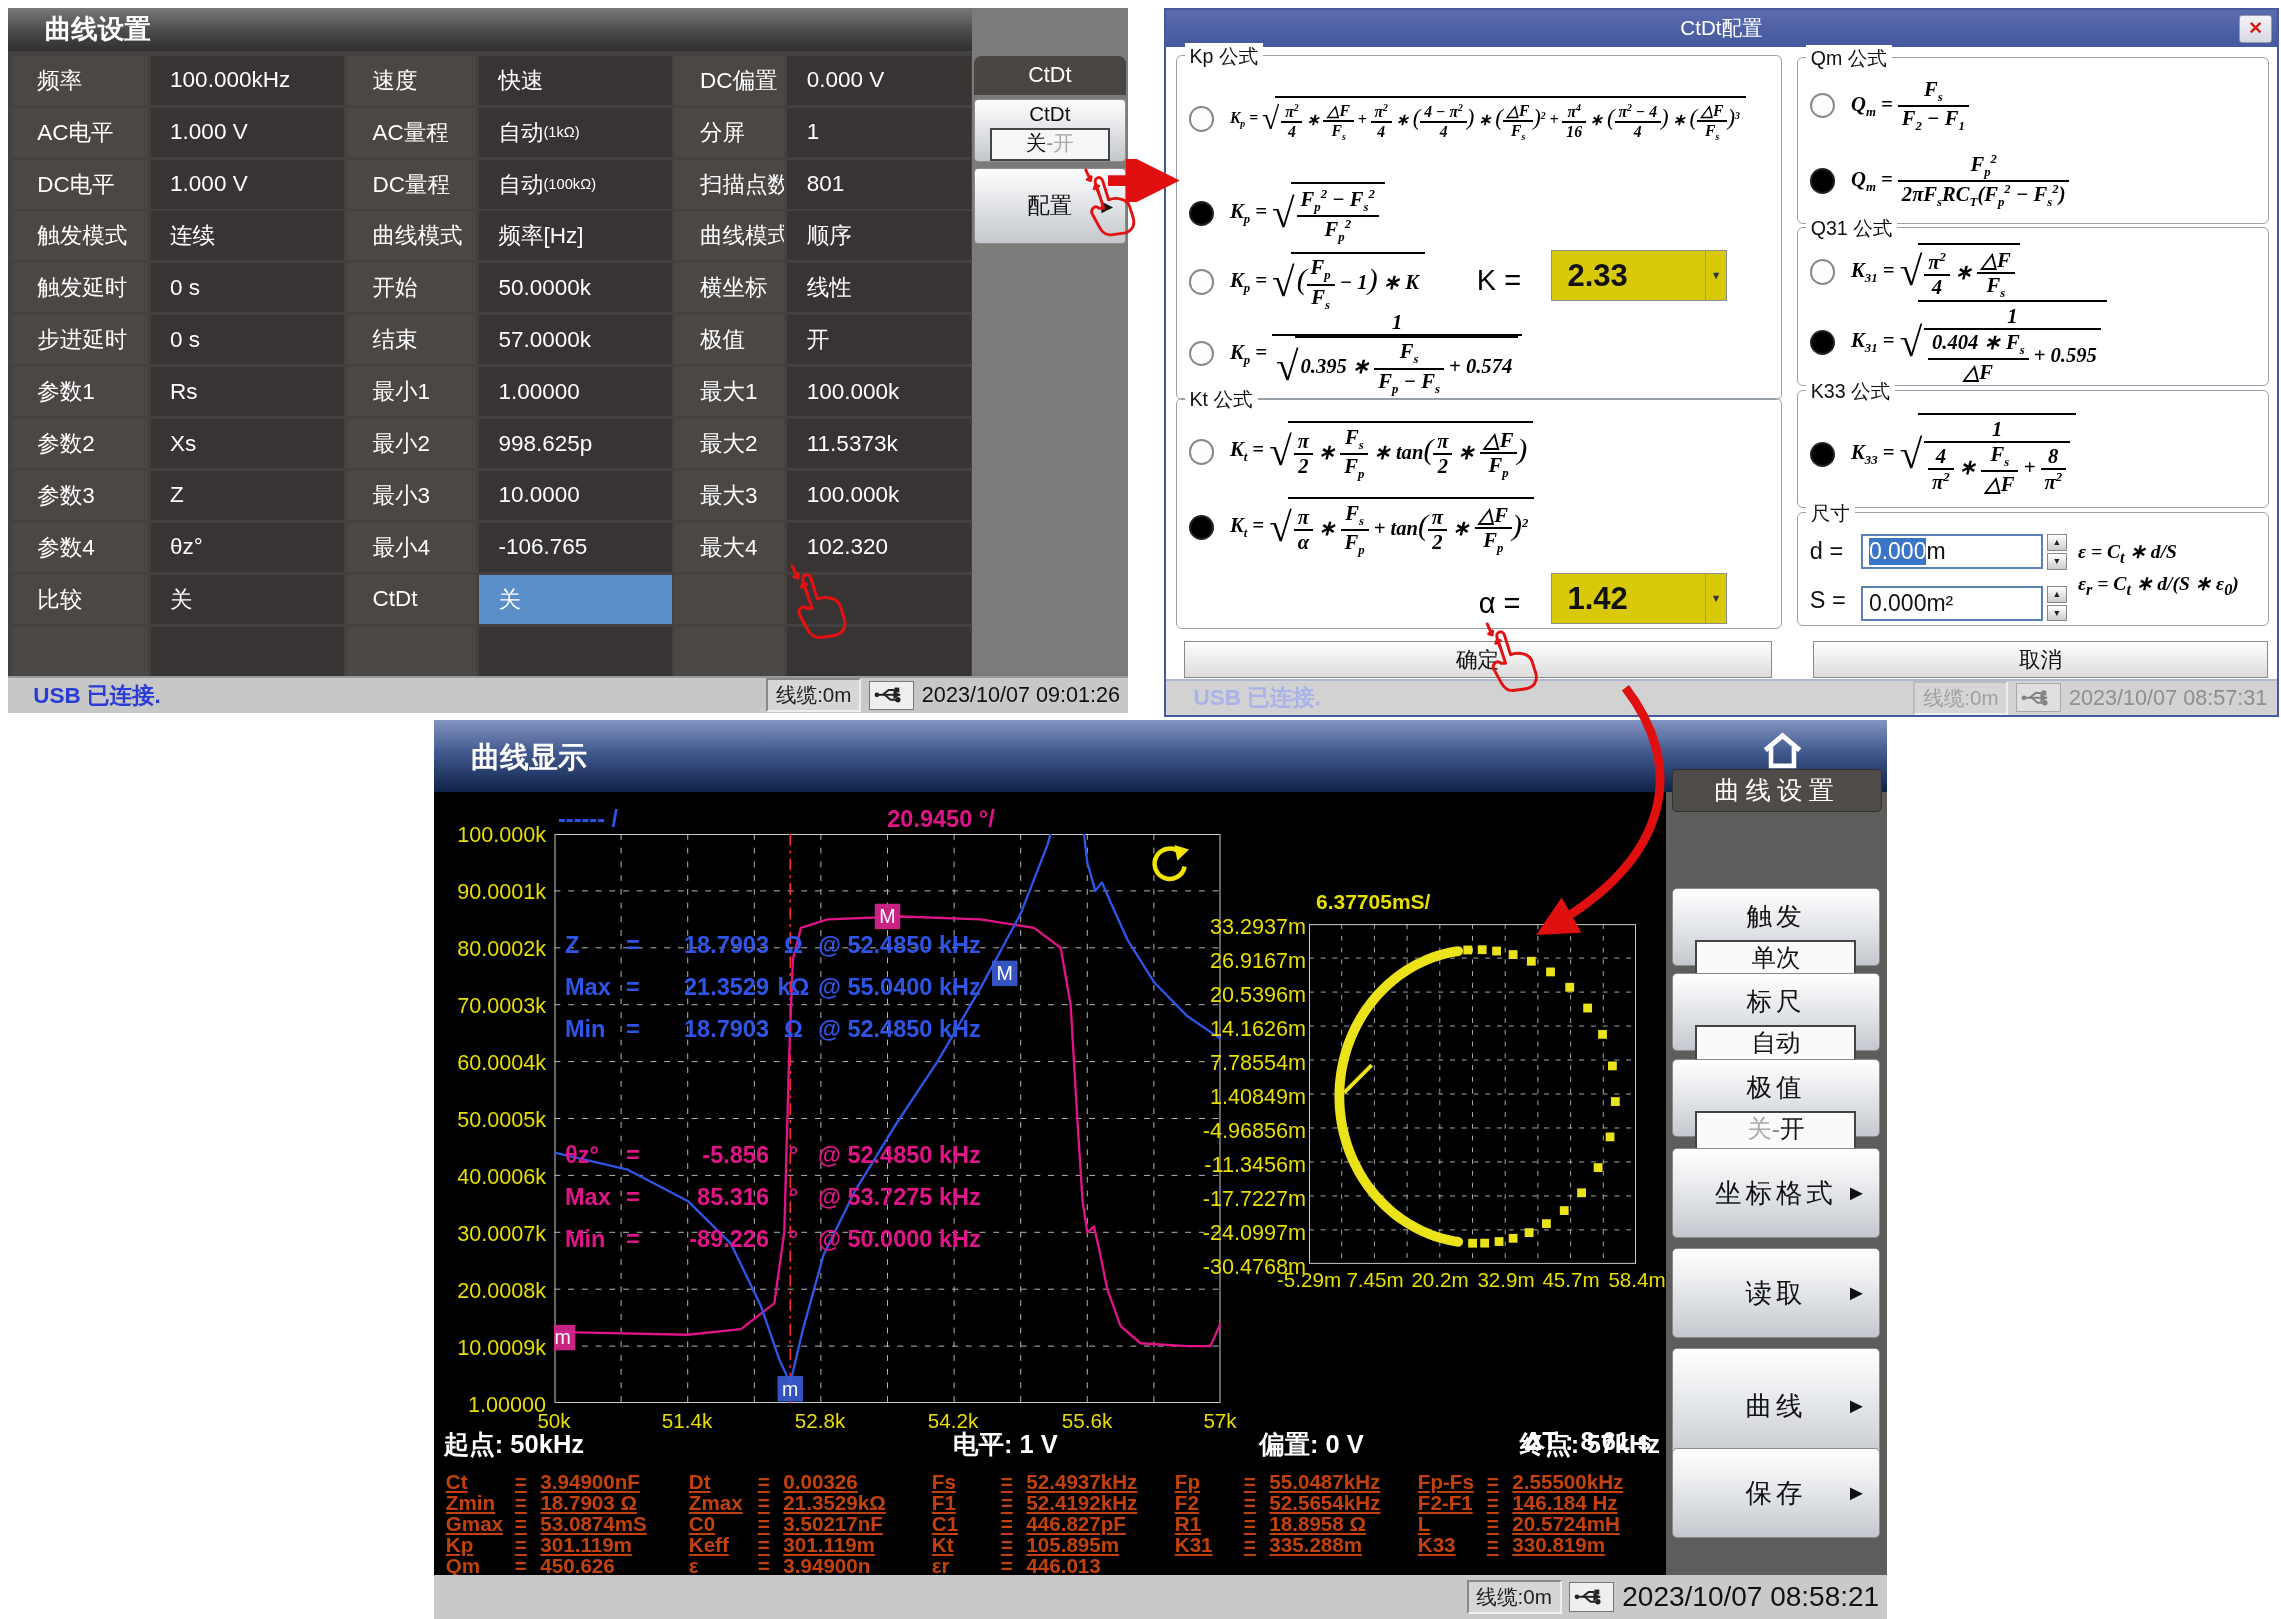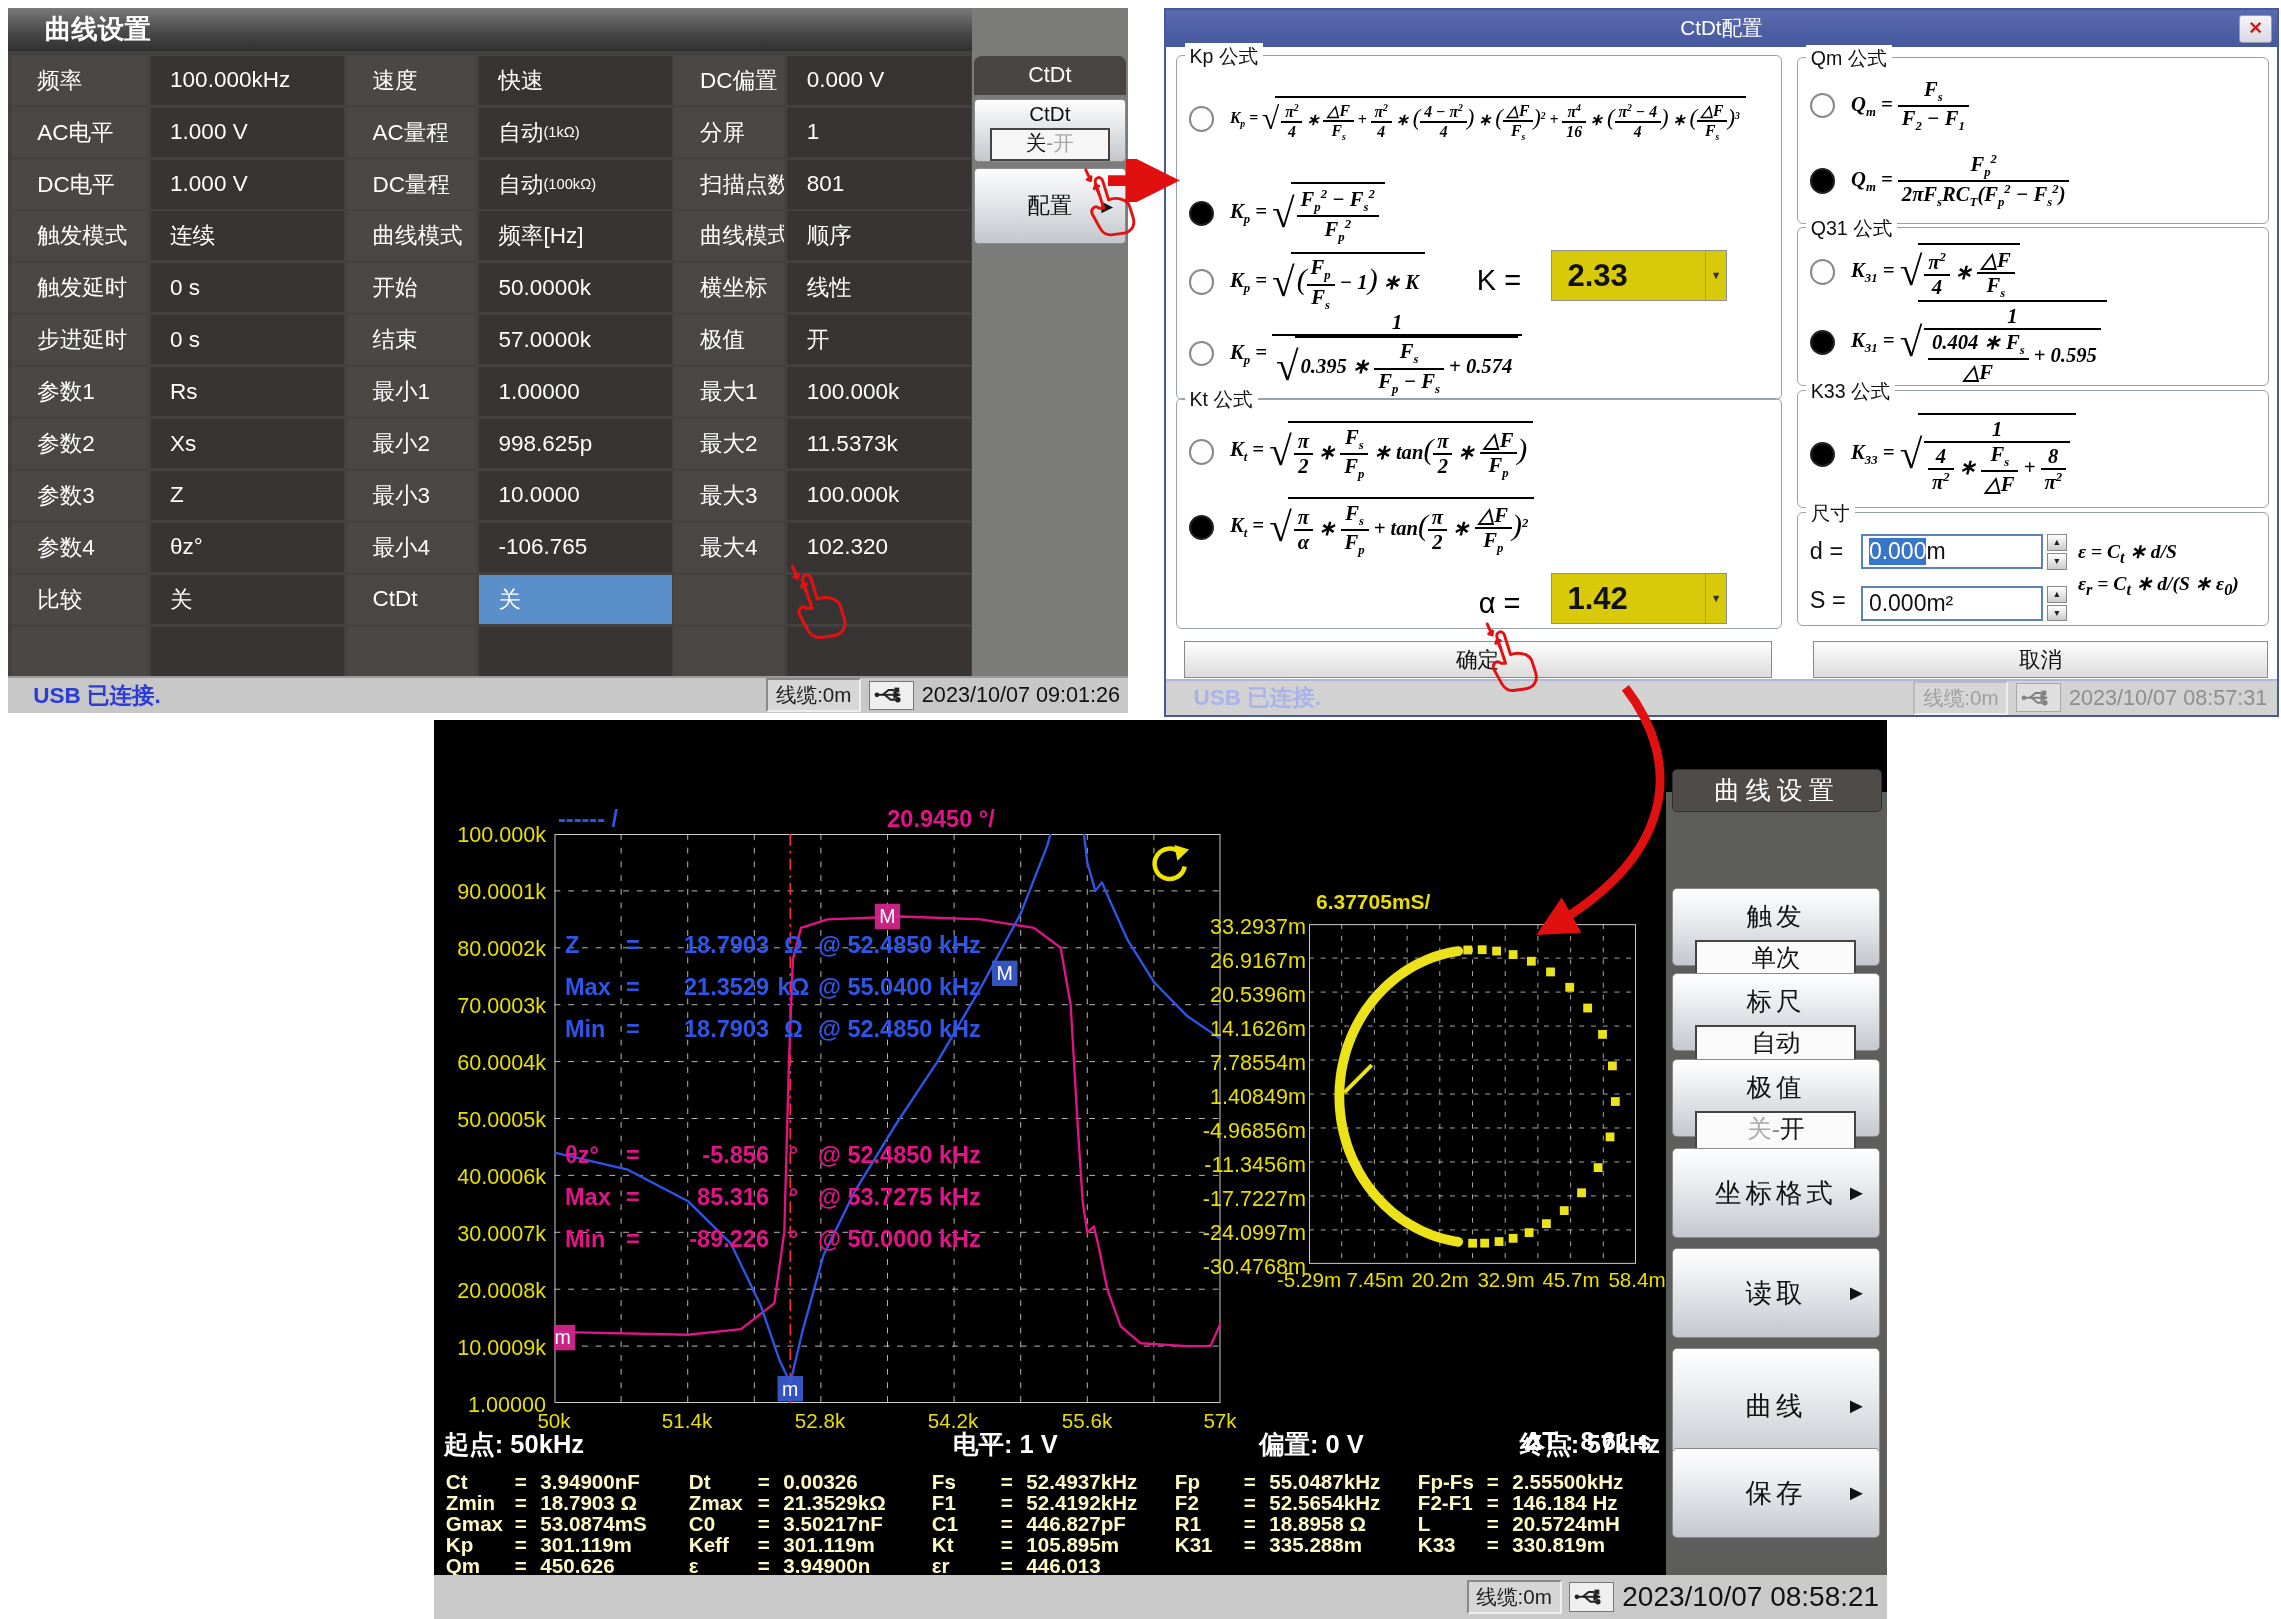--- a/index.html
+++ b/index.html
@@ -71,21 +71,21 @@
   .p3-title .t{position:absolute;left:37px;top:17.6px;color:#fff;font-size:29px;font-weight:bold;}
   #chartarea{position:absolute;left:0;top:72px;width:1232px;height:783px;background:#000;overflow:hidden;}
   .legend-line{position:absolute;top:13.7px;font-size:23.5px;font-weight:bold;}
   .ylab{position:absolute;width:112px;text-align:right;color:#e8df00;font-size:21.6px;}
   .xlab{position:absolute;color:#e8df00;font-size:20.6px;transform:translateX(-50%);}
   .readouts{position:absolute;left:131px;top:48px;font-size:23.5px;font-weight:bold;line-height:42px;white-space:pre;}
   .ro{display:flex;}
   .ro .rk{width:61px;} .ro .re{width:29px;} .ro .rv{width:114px;text-align:right;} .ro .ru{width:49px;text-align:center;}
   .footer-row{position:absolute;left:0;top:635px;width:1232px;height:31px;color:#fff;font-size:25.5px;font-weight:bold;}
   .footer-row span.fi{position:absolute;white-space:nowrap;}
-  .mtable{position:absolute;left:11.8px;top:678px;width:1215px;color:#fef9c3;font-size:20.6px;font-weight:bold;}
+  .mtable{position:absolute;left:11.8px;top:678px;width:1215px;color:#c2410c;font-size:20.6px;font-weight:bold;text-decoration:underline;}
   .mtr{display:flex;height:21px;}
   .mtd{width:243px;display:flex;}
   .mtd .k{width:69px;} .mtd .e{width:25.5px;}
   #p3side{position:absolute;left:1232px;top:72px;width:221px;height:783px;background:#5d5d5b;}
   .menu-btn{position:absolute;left:1238px;top:49px;width:208px;height:41px;background:#4f4b49;border:1px solid #30302e;border-radius:4.9px;color:#fff;font-size:25.5px;display:flex;align-items:center;justify-content:center;letter-spacing:5.9px;}
   .sbtn{position:absolute;left:5.9px;width:208px;background:linear-gradient(180deg,#ffffff,#e9ebee 40%,#c4c8ce);border:1px solid #8a8a8a;border-radius:4.9px;box-sizing:border-box;color:#111;text-align:center;}
   .sbtn .bt{font-size:25.5px;margin-top:9.8px;letter-spacing:3.9px;}
   .sbtn .bx{display:block;margin:5.9px auto 0;width:157px;height:35px;border:2px solid #444;background:#fafafa;font-size:24.5px;line-height:31px;}
   .sbtn.arrowbtn{display:flex;align-items:center;justify-content:center;font-size:26.5px;letter-spacing:3.9px;}
   .sbtn .sar{position:absolute;right:11.8px;font-size:21.6px;letter-spacing:0;}
@@ -386,20 +386,29 @@
             <circle cx="24.5" cy="16" r="2.8" fill="#222"></circle>
             <circle cx="3" cy="11" r="2.4" fill="#222"></circle>
           </svg>
         </span>
       <span class="time">2023/10/07 08:57:31</span>
     </span>
   </div>
 </div>
 
 <div id="panel3" class="abs">
+  <div class="p3-title">
+    <span class="t">曲线显示</span>
+    <span class="abs" style="left:1325px;top:9.8px;">
+      <svg width="47" height="43" viewBox="0 0 32 30">
+          <path d="M4 14 L16 4 L28 14" fill="none" stroke="#fff" stroke-width="3.4"></path>
+          <path d="M8 12 V25 H24 V12" fill="none" stroke="#fff" stroke-width="3.2"></path>
+        </svg>
+    </span>
+  </div>
 
   <div id="chartarea">
     <span class="legend-line" style="left:124px;color:#2f55e6;">------ /</span>
     <span class="legend-line" style="left:507px;transform:translateX(-50%);color:#e01488;">20.9450 °/</span>
 
     <div class="abs" id="mainplot" style="left:120px;top:42px;"><svg width="667" height="569" viewBox="0 0 680 581">
           <line x1="68.0" y1="0" x2="68.0" y2="581" stroke="#b9b9b9" stroke-width="1" stroke-dasharray="6 8"></line>
           <line x1="136.0" y1="0" x2="136.0" y2="581" stroke="#b9b9b9" stroke-width="1" stroke-dasharray="6 8"></line>
           <line x1="204.0" y1="0" x2="204.0" y2="581" stroke="#b9b9b9" stroke-width="1" stroke-dasharray="6 8"></line>
           <line x1="272.0" y1="0" x2="272.0" y2="581" stroke="#b9b9b9" stroke-width="1" stroke-dasharray="6 8"></line>

